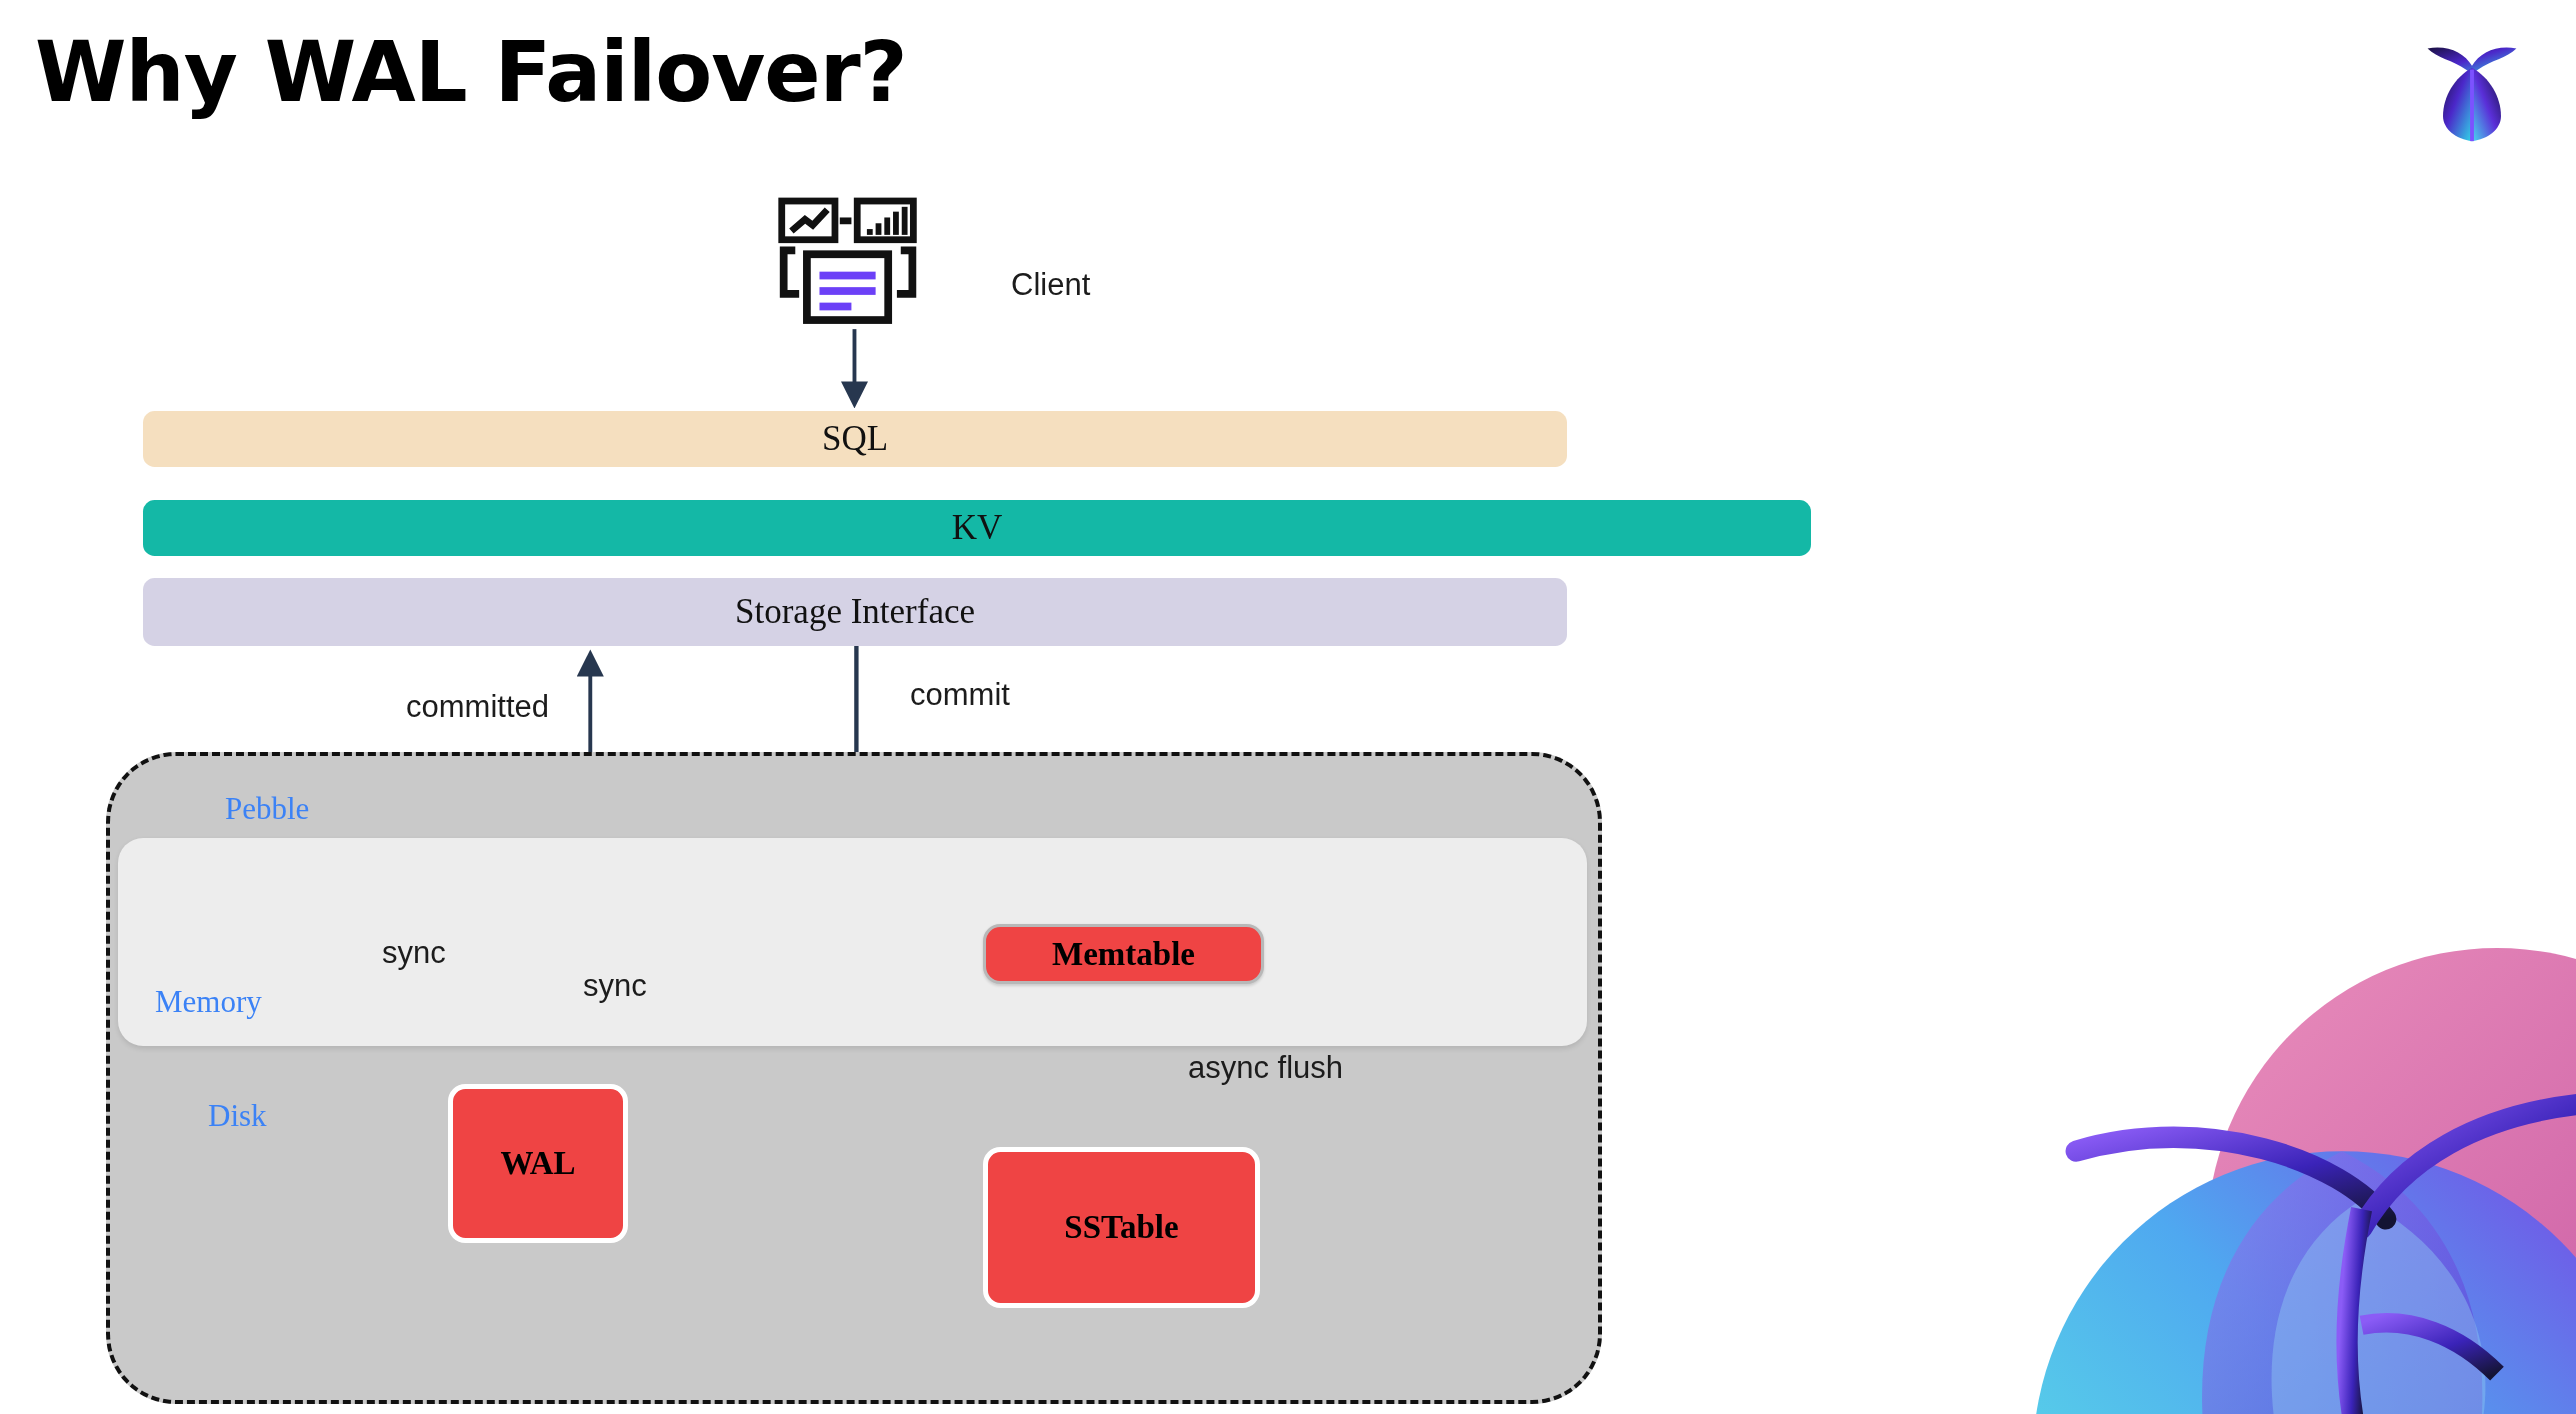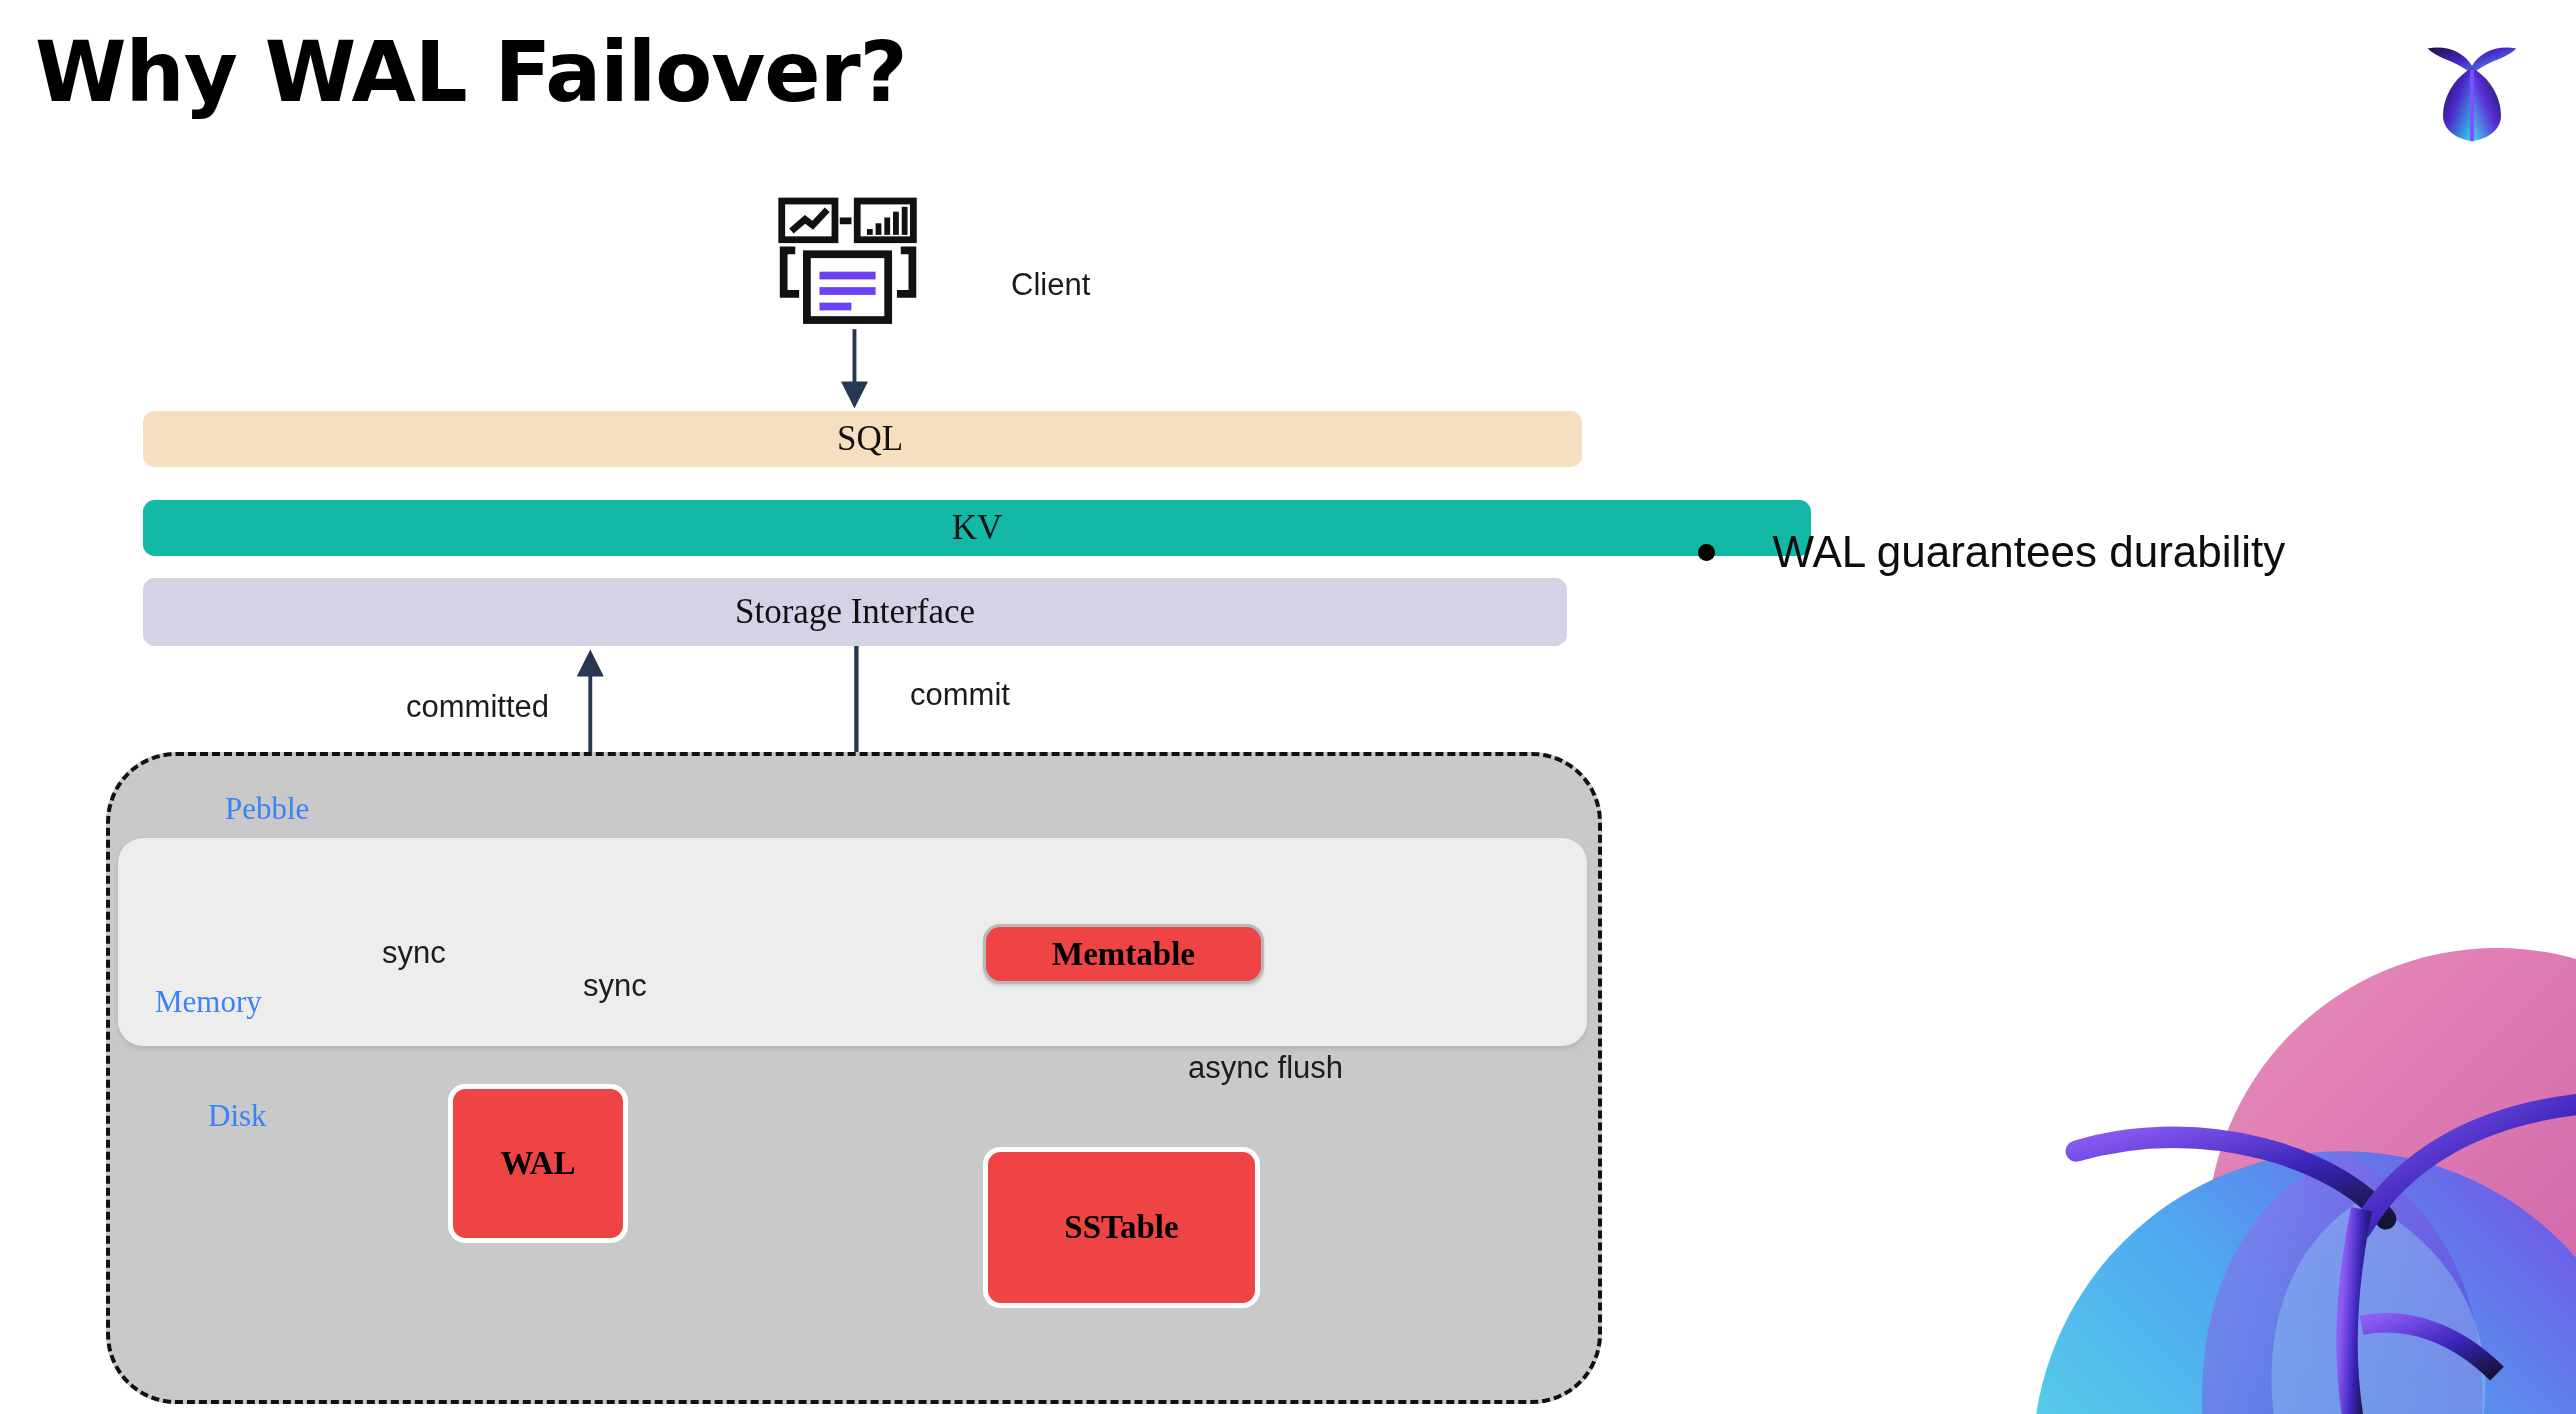--- a/index.html
+++ b/index.html
@@ -24,21 +24,21 @@
   
   #diagram-svg{position:absolute;left:0;top:0;width:2576px;height:1415px;}
 
   
   .layer-bar{
     position:absolute;border-radius:11.6px;
     display:flex;align-items:center;justify-content:center;
     font-family:"Liberation Serif", serif;
     font-size:35px;color:#111111;
   }
-  #layer-sql{left:143px;top:411px;width:1424px;height:56px;background:#f5dfbf;padding-left:15px;}
+  #layer-sql{left:143px;top:411px;width:1424px;height:56px;background:#f5dfbf;}
   #layer-kv{left:143px;top:500px;width:1668px;height:56px;background:#14b8a6;}
   #layer-storage{left:143px;top:578px;width:1424px;height:68px;background:#d5d2e5;text-align:right;}
 
   
   #pebble-container{
     position:absolute;left:106px;top:752px;width:1496px;height:652px;
     background:#c9c9c9;border:4.8px dashed #111111;border-radius:70px;
     box-sizing:border-box;
   }
   #memory-region{
@@ -231,18 +231,14 @@
   <span>SSTable</span>
 </div>
 
 <div class="edge-label" id="lbl-committed">committed</div>
 <div class="edge-label" id="lbl-commit">commit</div>
 <div class="edge-label" id="lbl-sync-left">sync</div>
 <div class="edge-label" id="lbl-sync-right">sync</div>
 <div class="edge-label" id="lbl-asyncflush">async flush</div>
 
 <div id="bullets">
-  <div class="bullet-row">
-    <span class="bullet-dot"></span>
-    <span class="bullet-text">WAL guarantees durability</span>
-  </div>
 </div>
 
 
 </body></html>

